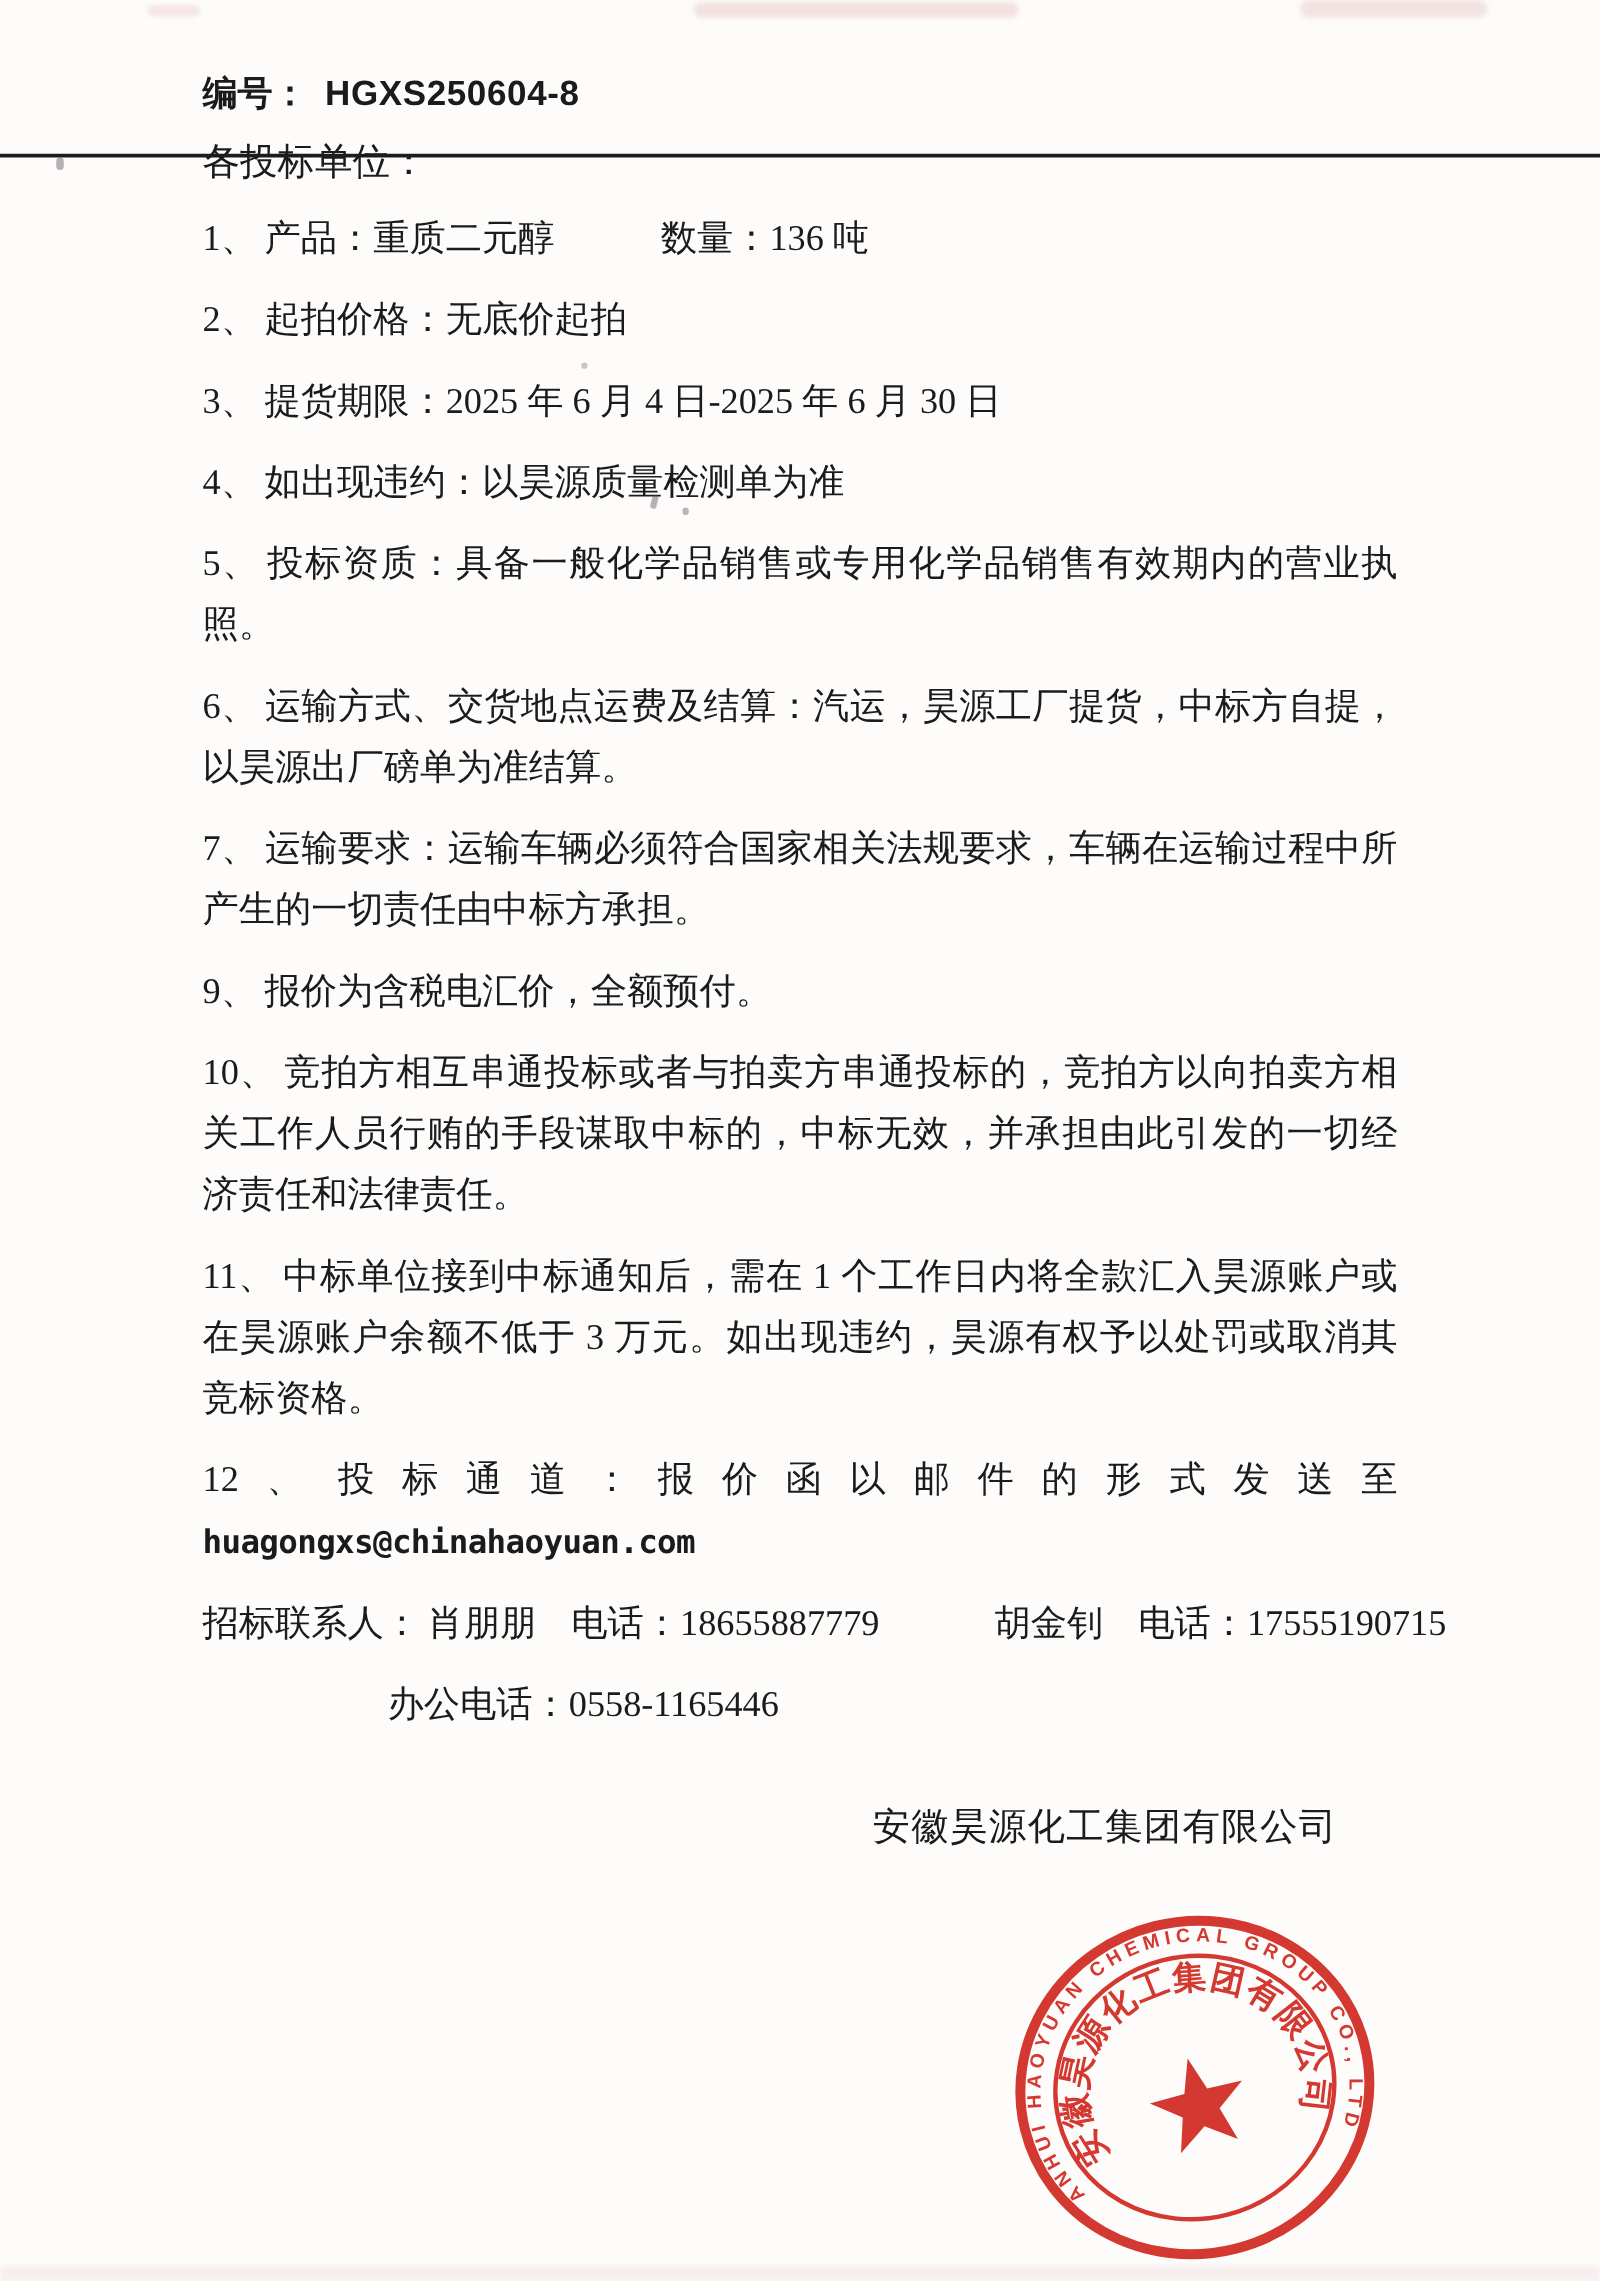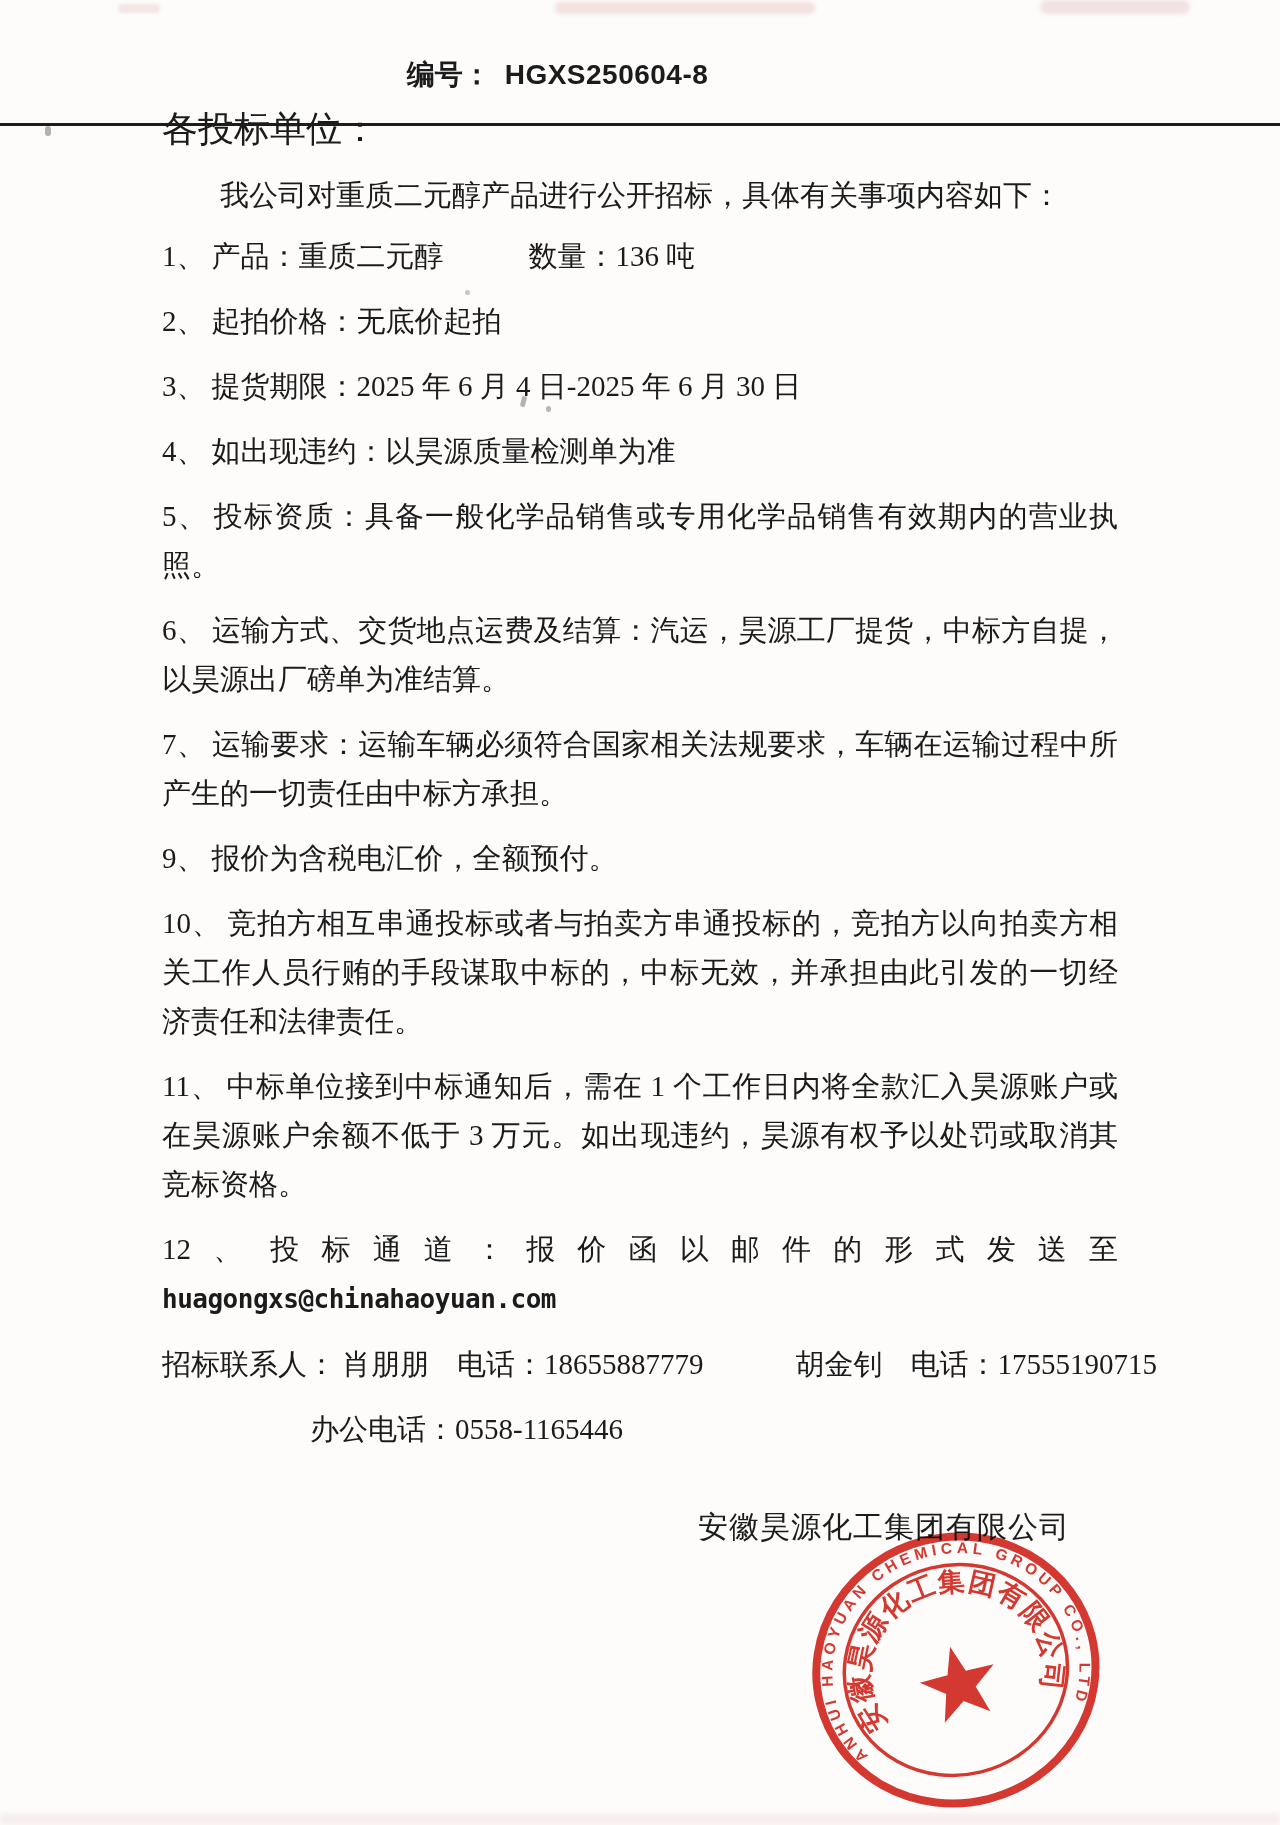--- a/index.html
+++ b/index.html
@@ -10,21 +10,21 @@
     background:#fdfcfb;
     box-sizing:border-box;
     padding:58px 162px 0 162px;
     font-family:"Liberation Serif","DejaVu Serif",serif;
     color:#1b1b1b;
     font-size:29px;
     overflow:hidden;
   }
   
   .ref-row{
-    text-align:center;
+    text-align:left;
     padding-right:165px;
     font-size:28px;
     line-height:34px;
     font-weight:bold;
     white-space:nowrap;
   }
   .ref-value{
     font-family:"Liberation Sans","DejaVu Sans",sans-serif;
     font-weight:bold;
     letter-spacing:.5px;
@@ -38,21 +38,21 @@
   .doc-title{
     margin-top:52px;
     text-align:center;
     font-size:46px;
     font-weight:bold;
     letter-spacing:6px;
     line-height:56px;
   }
   .salutation{
     margin-top:16px;
-    font-size:36px;
+    font-size:30px;
     line-height:42px;
   }
   .intro{
     margin-top:24px;
     line-height:42px;
     text-indent:2em;
     text-align:justify;
   }
   
   .item{
@@ -126,21 +126,20 @@
   <div class="artifact speck4"></div>
   <div class="artifact bottomband"></div>
 
   <div class="ref-row"><span>编号：</span><span class="ref-value">HGXS250604-8</span></div>
 
   <div class="head-rule"></div>
 
 
   <div class="salutation">各投标单位：</div>
 
-  <div class="intro">我公司对重质二元醇产品进行公开招标，具体有关事项内容如下：</div>
 
   <div class="item"><span class="num">1、</span><span>产品：重质二元醇</span><span class="gap"></span><span>数量：136 吨</span></div>
 
   <div class="item"><span class="num">2、</span><span>起拍价格：无底价起拍</span></div>
 
   <div class="item"><span class="num">3、</span><span>提货期限：2025 年 6 月 4 日-2025 年 6 月 30 日</span></div>
 
   <div class="item"><span class="num">4、</span><span>如出现违约：以昊源质量检测单为准</span></div>
 
   <div class="item"><span class="num">5、</span><span>投标资质：具备一般化学品销售或专用化学品销售有效期内的营业执照。</span></div>

